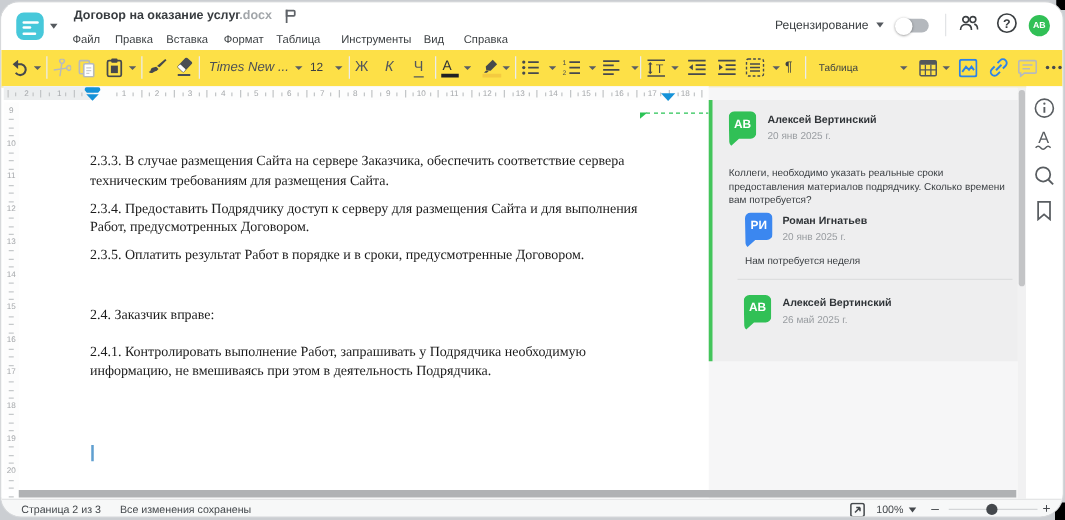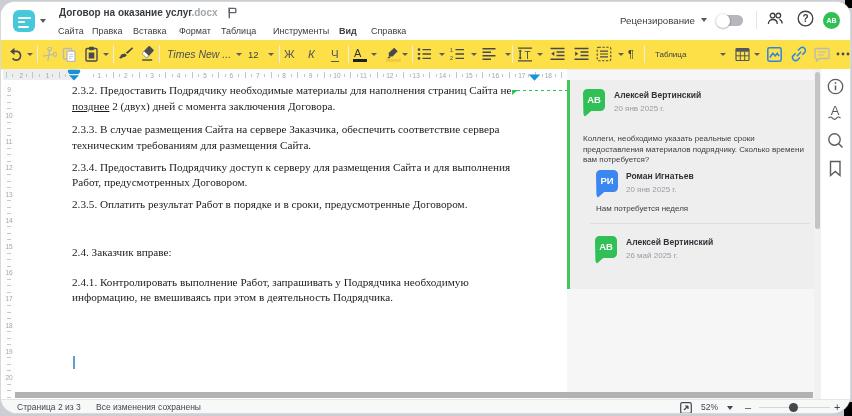--- a/index.html
+++ b/index.html
@@ -82,27 +82,27 @@
       <i style="top:15.5px;width:10.5px;"></i>
     </div>
     <span id="logocaret" class="caret"></span>
     <div id="title">Договор на оказание услуг<span>.docx</span></div>
     <div id="flag">
       <svg width="9" height="12" viewBox="0 0 9 12">
           <path d="M1.3 0.8 V11.3" stroke="#5f6368" stroke-width="1.4" fill="none"></path>
           <path d="M1.3 1.4 H7 A0.8 0.8 0 0 1 7.8 2.2 V4.8 A0.8 0.8 0 0 1 7 5.6 H1.3 Z" fill="none" stroke="#5f6368" stroke-width="1.4"></path>
         </svg>
     </div>
-    <span class="mi" style="left:57px;">Сайта</span>
+    <span class="mi" style="left:57px;">Файл</span>
     <span class="mi" style="left:91px;">Правка</span>
     <span class="mi" style="left:132px;">Вставка</span>
     <span class="mi" style="left:178px;">Формат</span>
     <span class="mi" style="left:220px;">Таблица</span>
     <span class="mi" style="left:272px;">Инструменты</span>
-    <span class="mi" style="left:338px;font-weight:bold;">Вид</span>
+    <span class="mi" style="left:338px;">Вид</span>
     <span class="mi" style="left:370px;">Справка</span>
     <div id="rev">Рецензирование</div>
     <span id="revcaret" class="caret"></span>
     <div id="toggle">
         <b></b>
       </div>
     <div id="tsep"></div>
     <div style="position:absolute;left:766px;top:9px;">
       <svg width="16" height="15" viewBox="0 0 16 15">
           <g fill="none" stroke="#3c4043" stroke-width="1.3">
@@ -455,21 +455,20 @@
       <div class="tick" style="top: 275.35px;"></div>
       <div class="tick" style="top: 281.9px;"></div>
       <div class="tick" style="top: 288.45px;"></div>
       <div class="num" style="top: 295px;">20</div>
       <div class="tick" style="top: 301.55px;"></div>
       <div class="tick" style="top: 308.1px;"></div>
       <div class="tick" style="top: 314.65px;"></div>
     </div>
 
   <div id="doc">
-    <div class="p" style="top:1px;">2.3.2. Предоставить Подрядчику необходимые материалы для наполнения страниц Сайта не<br><span style="text-decoration:underline;">позднее</span> 2 (двух) дней с момента заключения Договора.</div>
     <div class="p" style="top:40px;">2.3.3. В случае размещения Сайта на сервере Заказчика, обеспечить соответствие сервера<br>техническим требованиям для размещения Сайта.</div>
     <div class="p" style="top:77.5px;">2.3.4. Предоставить Подрядчику доступ к серверу для размещения Сайта и для выполнения<br>Работ, предусмотренных Договором.</div>
     <div class="p" style="top:114.5px;">2.3.5. Оплатить результат Работ в порядке и в сроки, предусмотренные Договором.</div>
     <div class="p" style="top:163px;">2.4. Заказчик вправе:</div>
     <div class="p" style="top:192.5px;">2.4.1. Контролировать выполнение Работ, запрашивать у Подрядчика необходимую<br>информацию, не вмешиваясь при этом в деятельность Подрядчика.</div>
     <div style="position:absolute;left:58px;top:274px;width:2px;height:13px;background:#5f9fd0;"></div>
 
     <div style="position:absolute;left:497px;top:8px;width:0;height:0;border-left:6px solid #2bc356;border-bottom:5px solid transparent;"></div>
     <div style="position:absolute;left:502px;top:7.5px;width:50px;height:1.8px;background:repeating-linear-gradient(90deg,#2bc356 0 3.2px,transparent 3.2px 6px);"></div>
   </div>
@@ -527,21 +526,21 @@
   </div>
   <div id="hscroll"></div>
 
   <div id="status">
     <span style="position:absolute;left:16px;top:2px;">Страница 2 из 3</span>
     <span style="position:absolute;left:95px;top:2px;">Все изменения сохранены</span>
     <svg style="position:absolute;left:679px;top:1.5px;" width="12" height="12" viewBox="0 0 12 12">
         <rect x="0.7" y="0.7" width="10.6" height="10.6" rx="1.5" fill="none" stroke="#44484c" stroke-width="1.2"></rect>
         <path d="M4 8 L8 4 M8 4 h-3 M8 4 v3" stroke="#44484c" stroke-width="1.2" fill="none"></path>
       </svg>
-    <span style="position:absolute;left:700px;top:2px;">52%</span>
+    <span style="position:absolute;left:700px;top:2px;">100%</span>
     <span class="caret" style="position:absolute;left:726px;top:5.5px;border-top-color:#44484c;"></span>
     <span style="position:absolute;left:744px;top:1px;font-size:11px;">–</span>
     <div style="position:absolute;left:758px;top:6.5px;width:71px;height:1.5px;background:#d4d6d8;"></div>
     <div style="position:absolute;left:788px;top:2.5px;width:9px;height:9px;border-radius:50%;background:#44484c;"></div>
     <span style="position:absolute;left:833px;top:1px;font-size:11px;">+</span>
   </div>
 <div class="mk" style="left: 66px; top: 67px;">
       <svg width="14" height="12" viewBox="0 0 14 12">
         <path d="M2.2 0.8 h9.6 a1.4 1.4 0 0 1 1.4 1.4 v0.9 l-1.7 2 h-9 l-1.7-2 v-0.9 a1.4 1.4 0 0 1 1.4-1.4 z" fill="#1592d8"></path>
         <path d="M2 6.3 h10 l-5 5.2 z" fill="#1592d8"></path>

